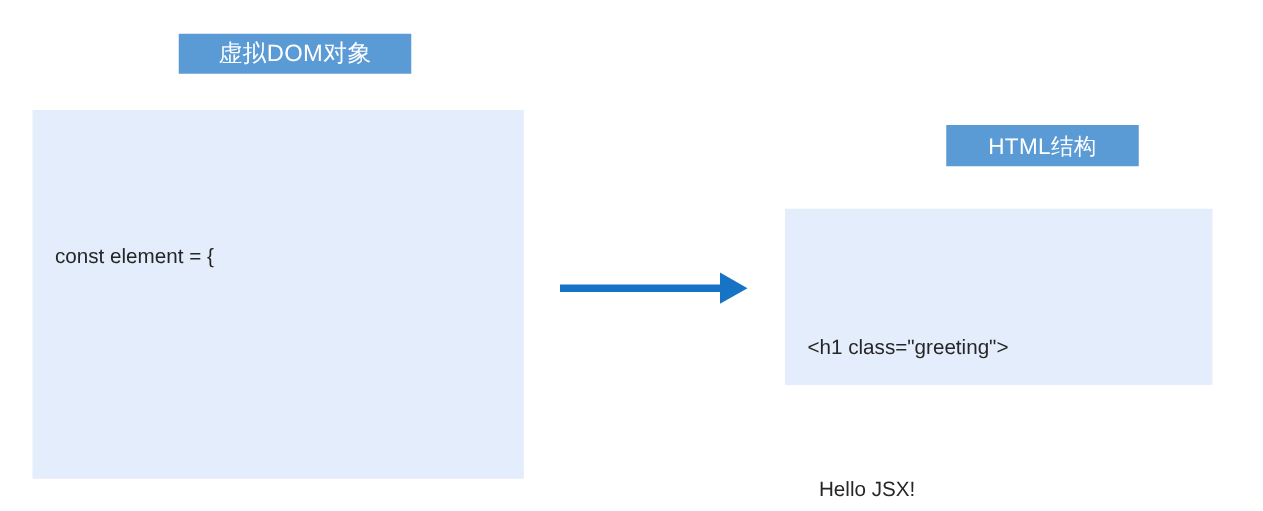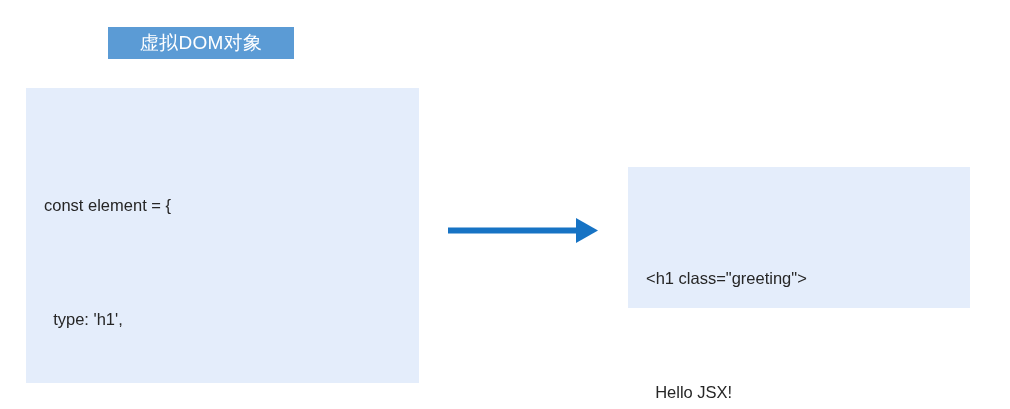--- a/index.html
+++ b/index.html
@@ -23,20 +23,21 @@
   .chip {
     position: absolute;
     background: #5B9BD5;
     color: #ffffff;
     font-family: "Liberation Sans", sans-serif;
     display: flex;
     align-items: center;
     justify-content: center;
     letter-spacing: 0.3px;
     white-space: nowrap;
+    margin-left: 35px;
   }
   #chip-vdom {
     left: 108px;
     top: 27px;
     width: 186px;
     height: 32px;
     font-size: 19px;
   }
   #chip-html {
     left: 722px;
@@ -92,33 +93,35 @@
 <body>
 
 <div id="stage">
 
   <div class="chip" id="chip-vdom">
     <span>虚拟DOM对象</span>
   </div>
 
   <div class="code-panel" id="panel-vdom">
     <span class="code-line">const element = {</span>
-    <span class="code-line">  type: 'h1',</span>
     
     
     
     
     
   </div>
 
   <svg id="arrow" viewBox="0 0 154 34">
     <line x1="2" y1="16.5" x2="136" y2="16.5" stroke="#1773C4" stroke-width="6"></line>
     <polygon points="130,4 152,16.5 130,29" fill="#1773C4"></polygon>
   </svg>
 
+  <div class="chip" id="chip-html">
+    <span>HTML结构</span>
+  </div>
 
   <div class="code-panel" id="panel-html">
     <span class="code-line">&lt;h1 class="greeting"&gt;</span>
     <span class="code-line">  Hello JSX!</span>
     
   </div>
 
 </div>
 
 </body></html>

